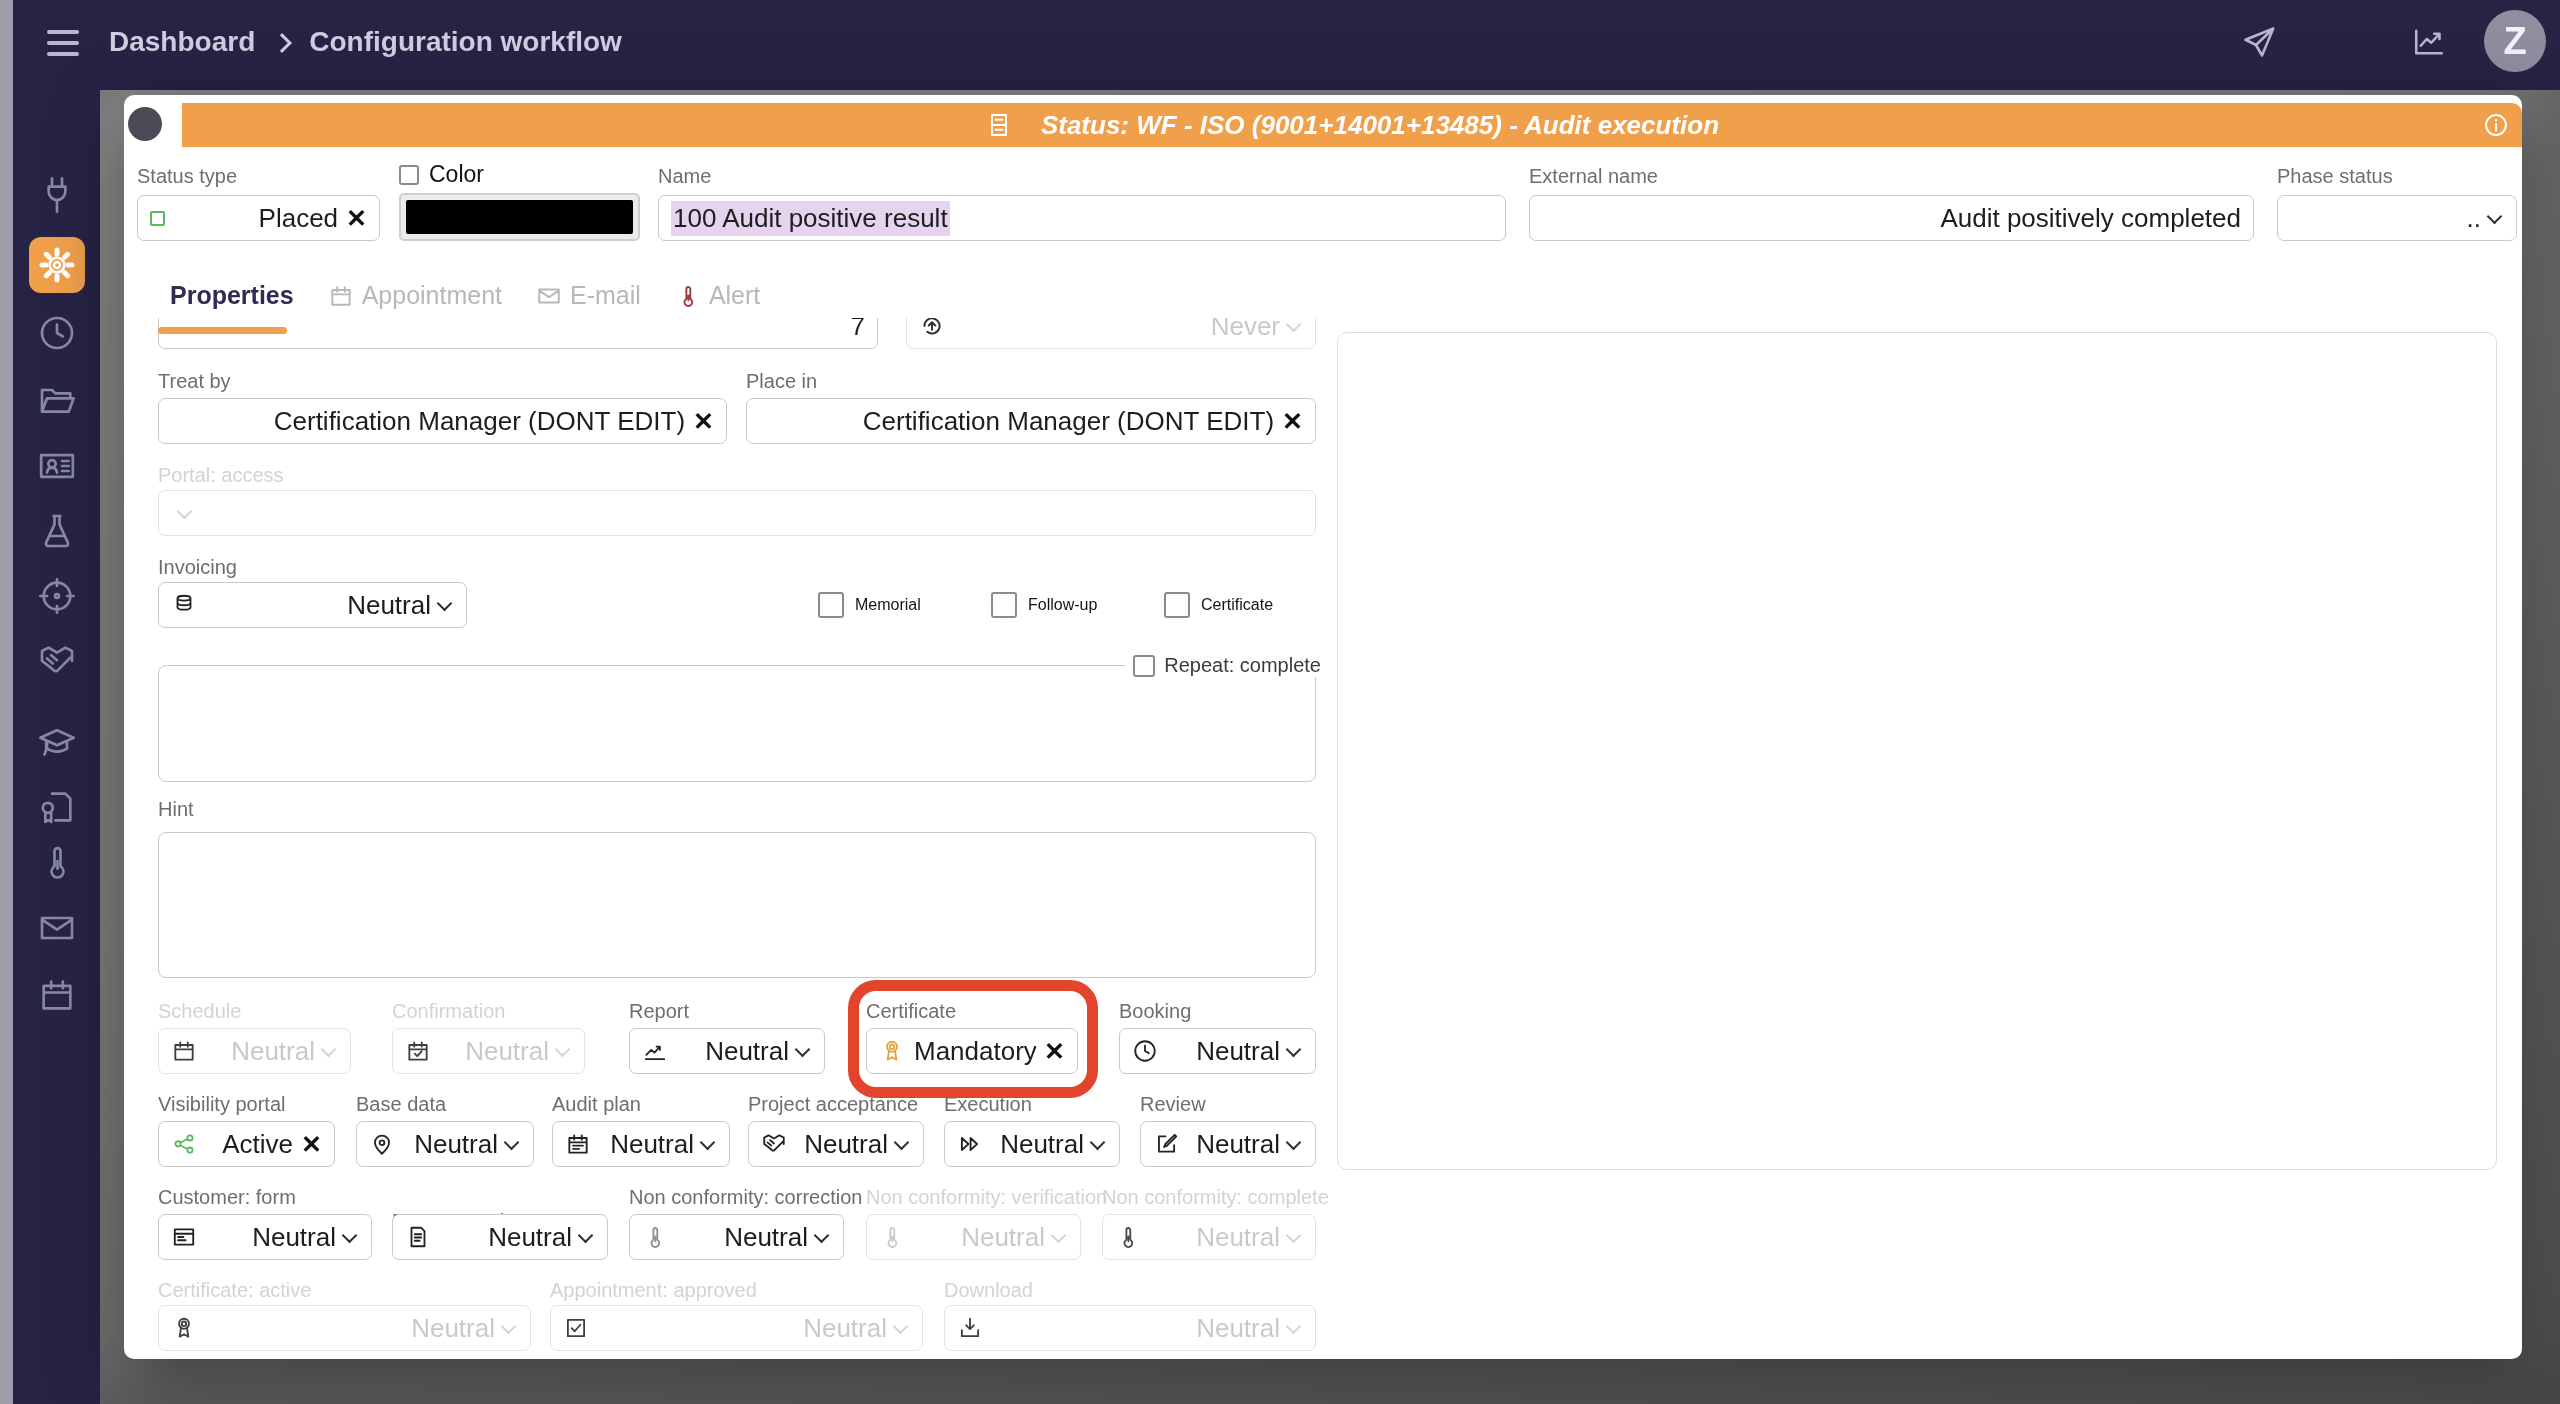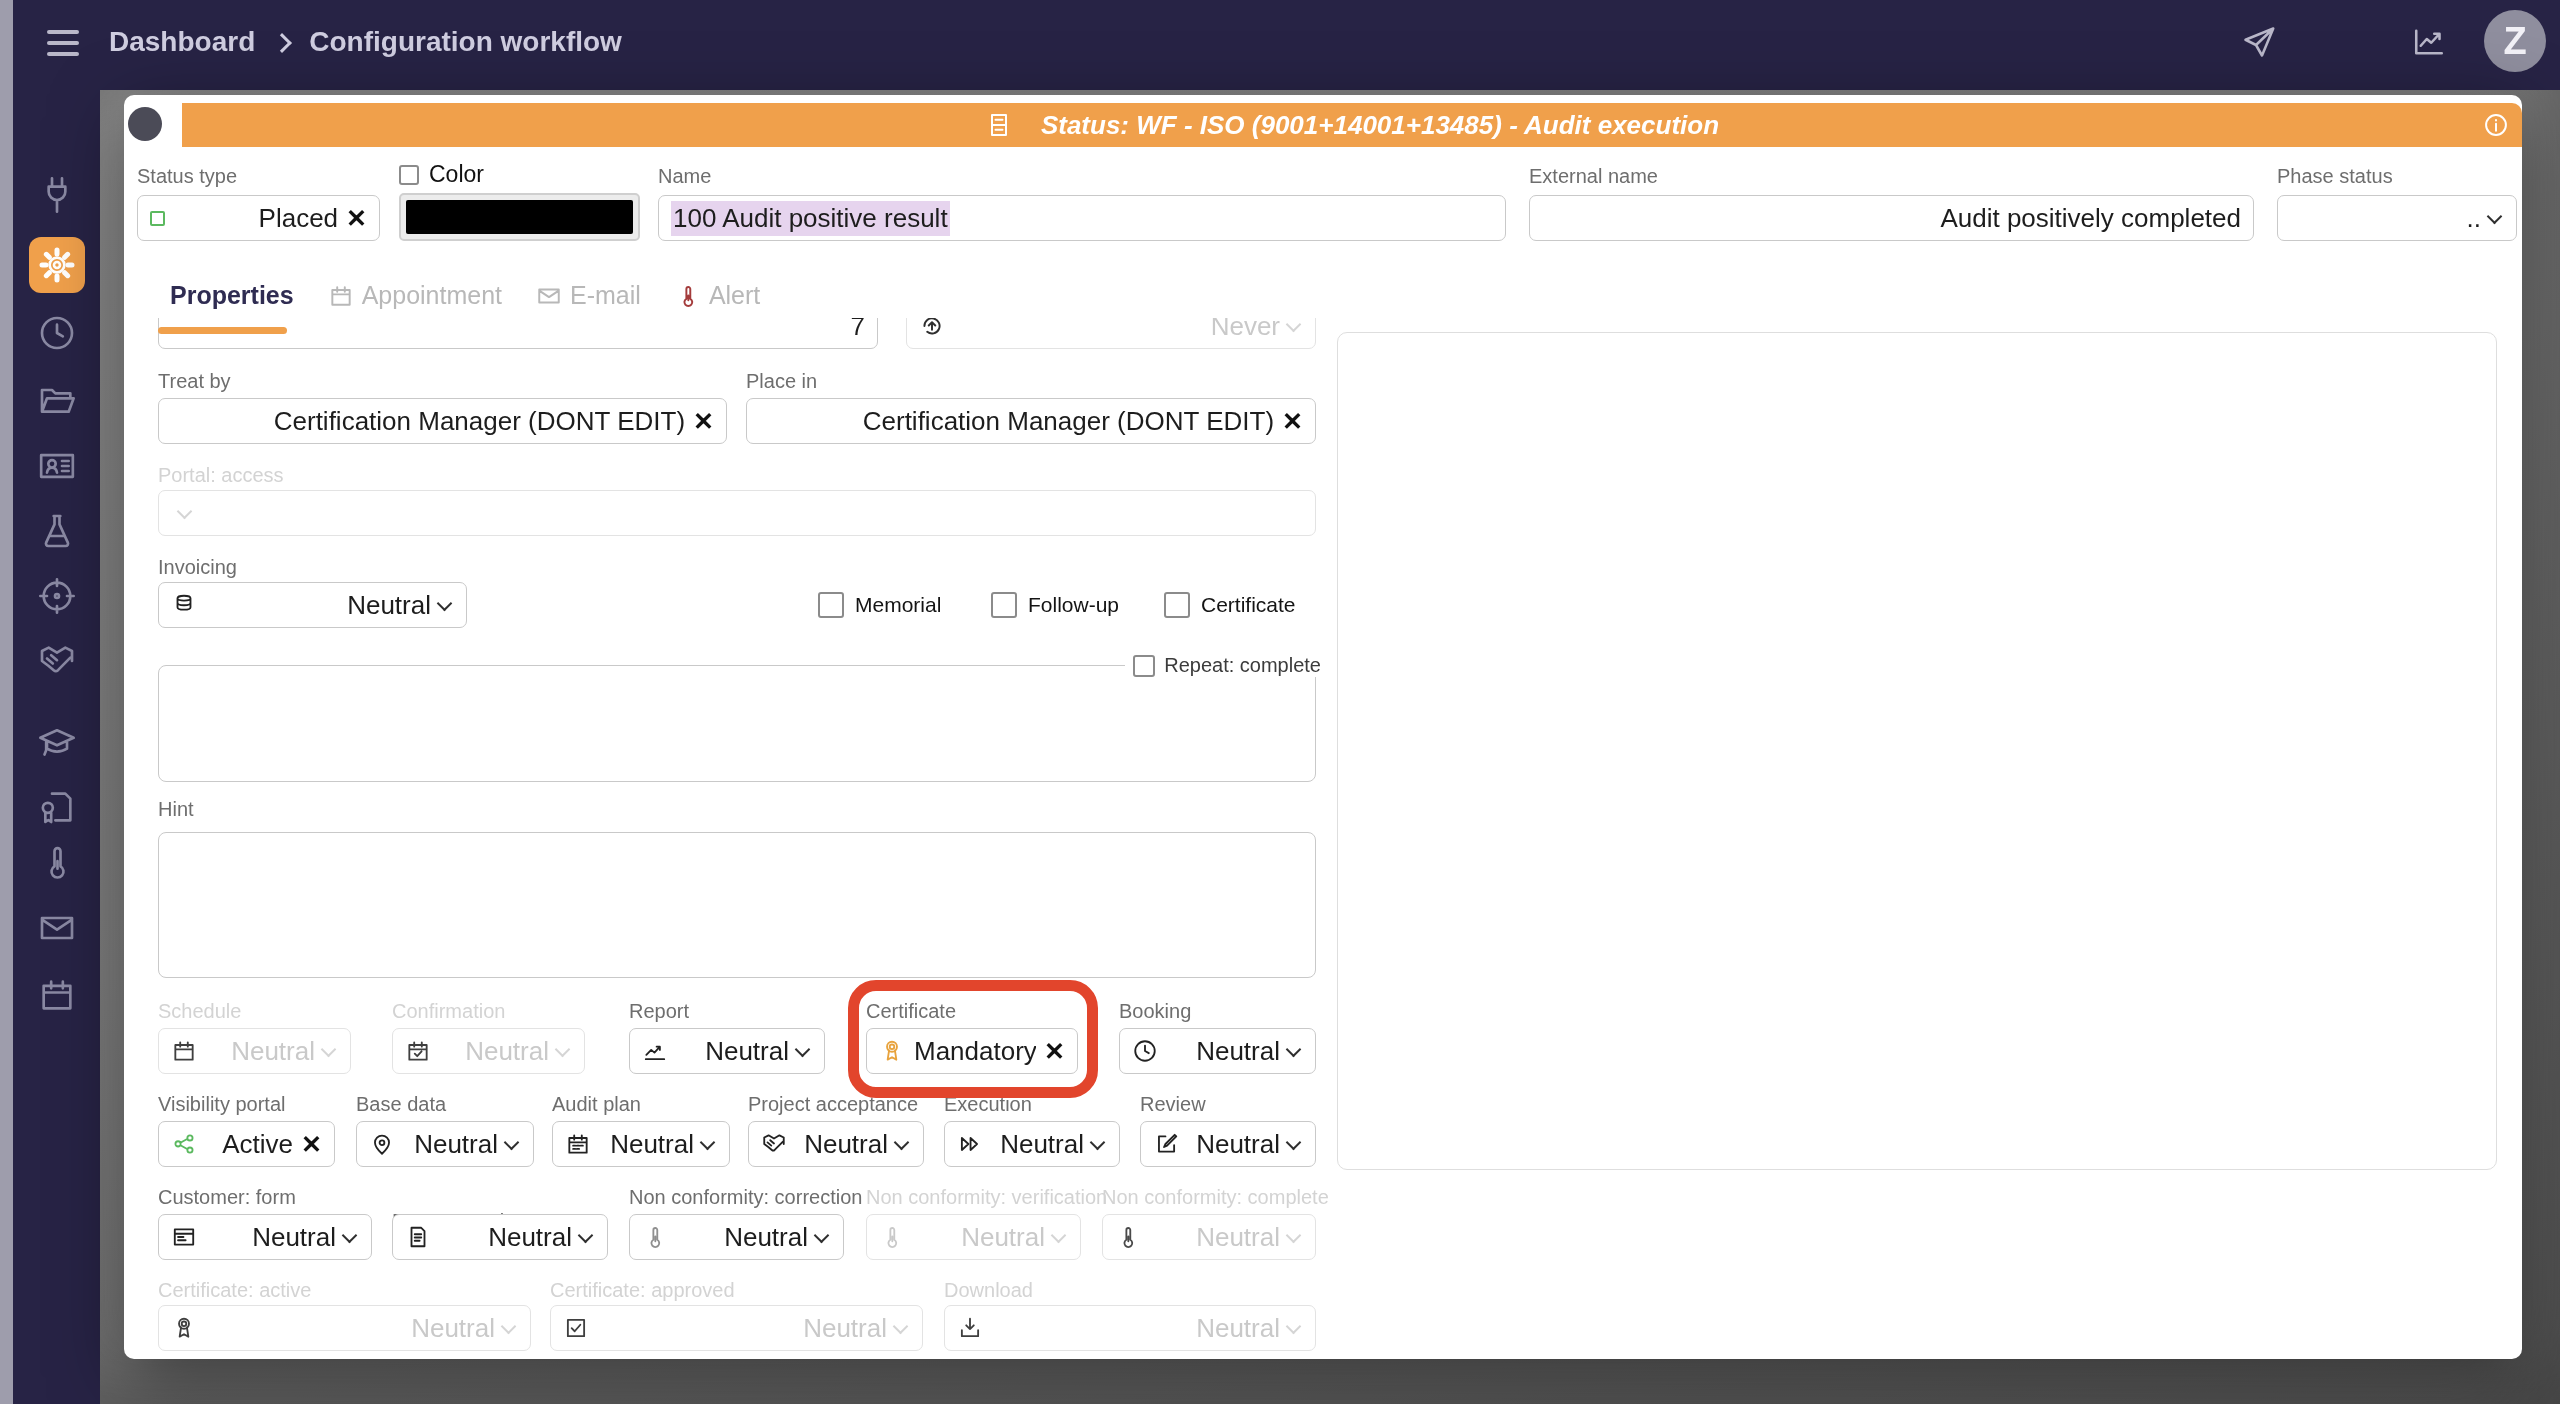--- a/index.html
+++ b/index.html
@@ -84,21 +84,21 @@
   fieldset.repeat legend { margin-left:14px; padding:0 8px; display:flex; gap:9px; align-items:center;
                            font-size:20px; color:#3c3c3c; }
   fieldset.repeat legend .cb { width:22px; height:22px; }
 
   .hint-area { position:absolute; left:34px; top:514px; width:1158px; height:146px;
                border:1.5px solid #c9c9c9; border-radius:8px; background:#fff; cursor:text; }
 
   .right-panel { position:absolute; left:1213px; top:14px; width:1160px; height:838px;
                  border:1.5px solid #dedede; border-radius:10px; background:#fff; }
 
-  .flag { position:absolute; display:flex; align-items:center; gap:11px; font-size:21px; color:#141414; }
+  .flag { position:absolute; display:flex; align-items:center; gap:11px; font-size:16px; color:#141414; }
 
   .annotation { position:absolute; left:724px; top:662px; width:250px; height:118px;
                 border:11px solid var(--anno); border-radius:28px; z-index:50; pointer-events:none; }
 </style>
 </head>
 <body>
 
 <div class="screen">
   <div class="edge-strip"></div>
 
@@ -455,21 +455,21 @@
             <span class="chev"></span>
           </div>
           <div class="flabel dis" style="left: 34px; top: 961px;">Certificate: active</div>
           <div class="fbox dis" style="left: 34px; top: 987px; width: 373px;">
             <span class="fic" style="width:26px;height:26px;margin-right:9px;flex:none"><svg viewBox="0 0 24 24" fill="none" stroke="#3f3f3f" stroke-width="1.7" stroke-linecap="round" stroke-linejoin="round">
                 <path d="M12 3.5a4.6 4.6 0 1 0 0 9.2 4.6 4.6 0 0 0 0-9.2zM12 6a2.1 2.1 0 1 0 0 4.2 2.1 2.1 0 0 0 0-4.2zM9.3 11.5L8 20l4-2.2L16 20l-1.3-8.5"></path>
               </svg></span>
             <span class="val">Neutral</span>
             <span class="chev"></span>
           </div>
-          <div class="flabel dis" style="left: 426px; top: 961px;">Certificate: approved</div>
+          <div class="flabel dis" style="left: 426px; top: 961px;">Appointment: approved</div>
           <div class="fbox dis" style="left: 426px; top: 987px; width: 373px;">
             <span class="fic" style="width:26px;height:26px;margin-right:9px;flex:none"><svg viewBox="0 0 24 24" fill="none" stroke="#3f3f3f" stroke-width="1.7" stroke-linecap="round" stroke-linejoin="round">
                 <path d="M4.5 4.5h15v15h-15zM8 12.2l2.8 2.8 5.2-6"></path>
               </svg></span>
             <span class="val">Neutral</span>
             <span class="chev"></span>
           </div>
           <div class="flabel dis" style="left: 820px; top: 961px;">Download</div>
           <div class="fbox dis" style="left: 820px; top: 987px; width: 372px;">
             <span class="fic" style="width:26px;height:26px;margin-right:9px;flex:none"><svg viewBox="0 0 24 24" fill="none" stroke="#3f3f3f" stroke-width="1.7" stroke-linecap="round" stroke-linejoin="round">

